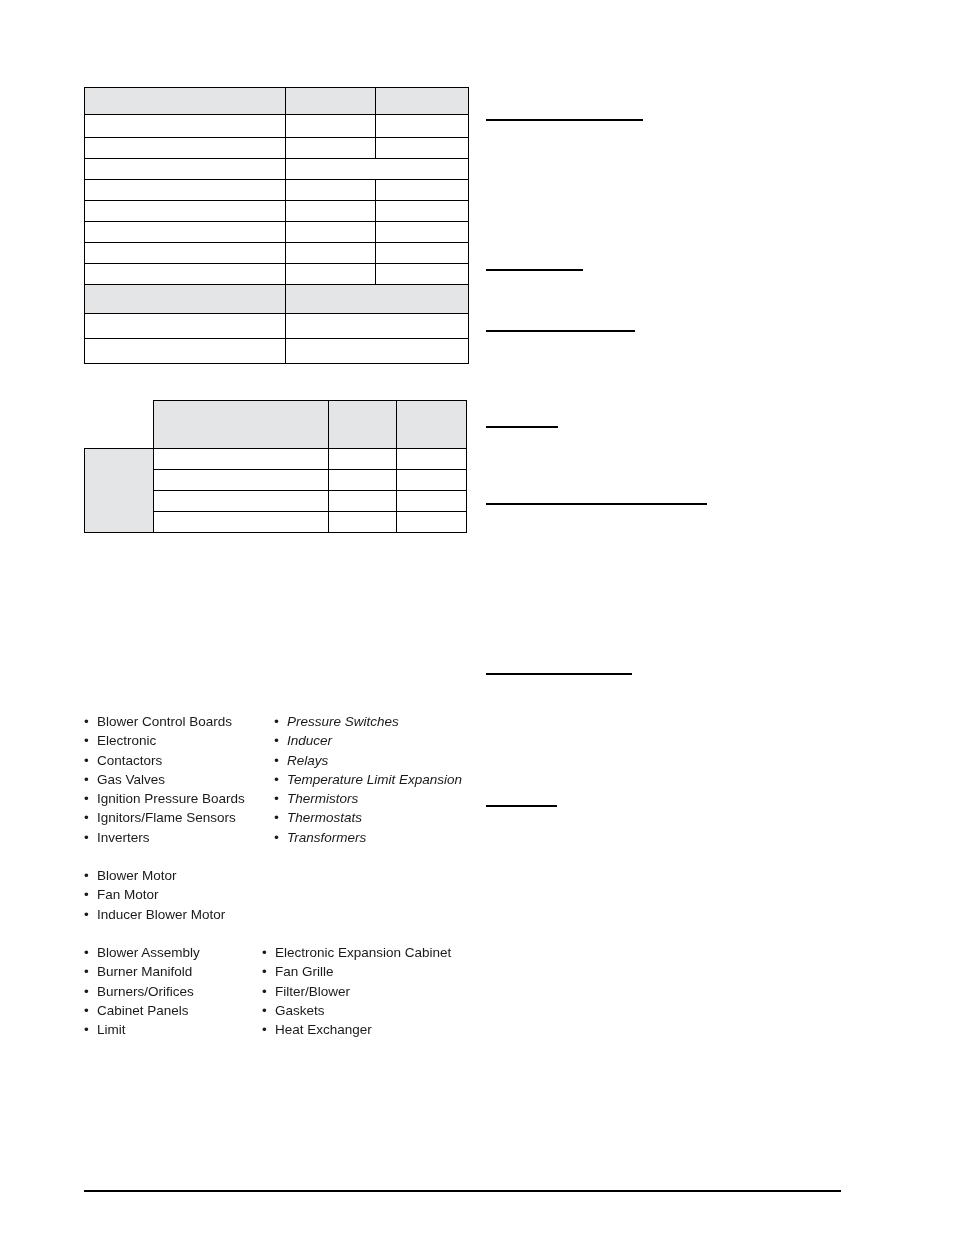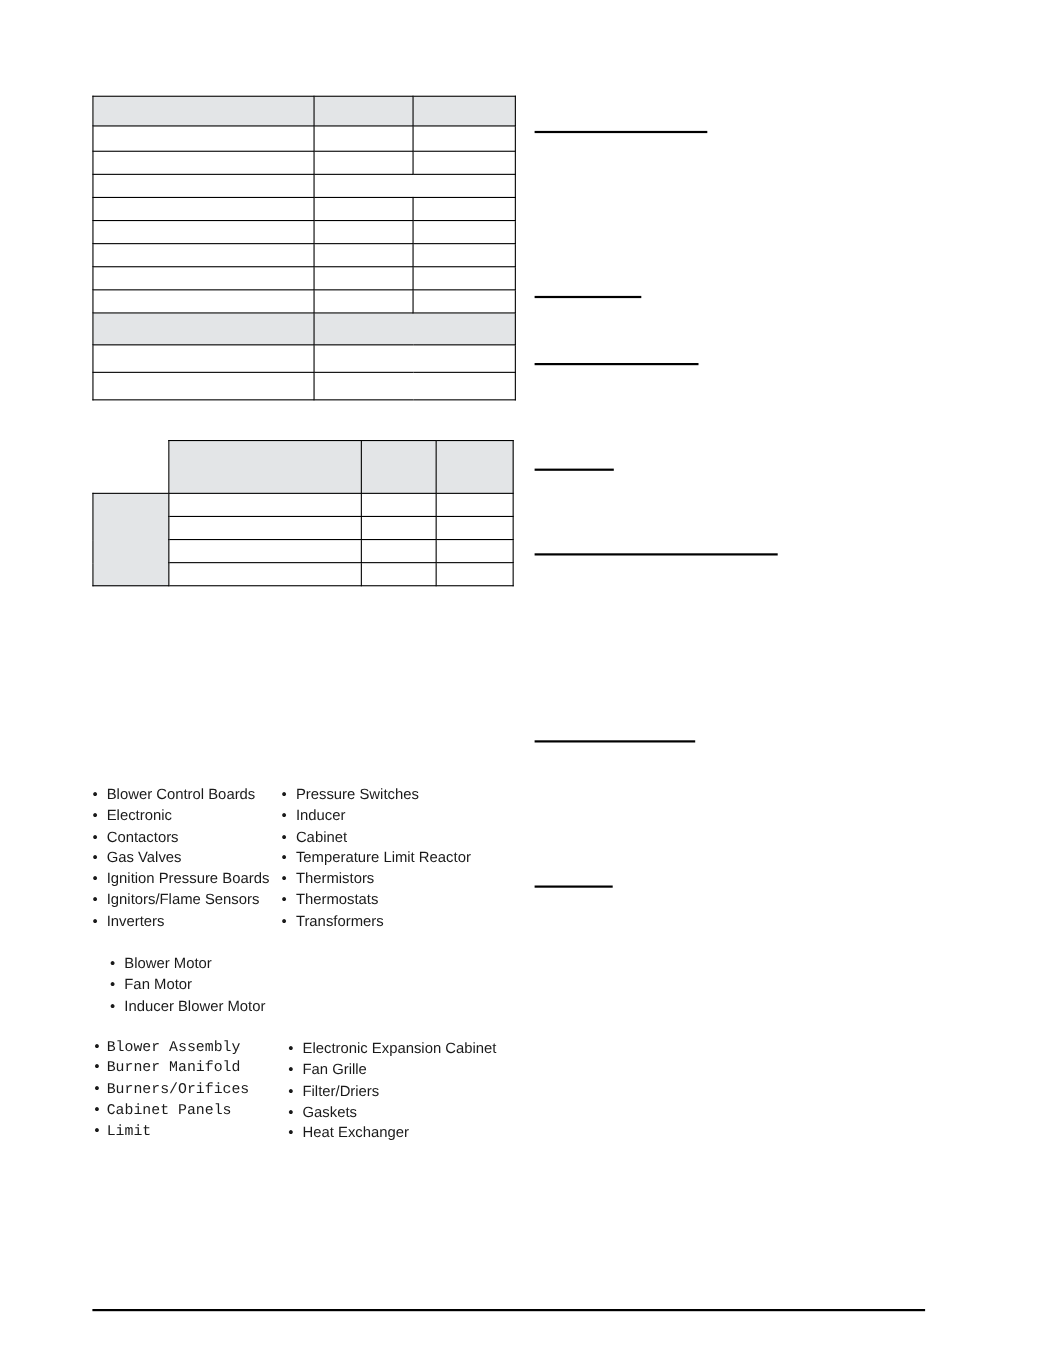--- a/index.html
+++ b/index.html
@@ -210,56 +210,56 @@
           <ul class="bullets">
             <li>Blower Control Boards</li>
             <li>Electronic</li>
             <li>Contactors</li>
             <li>Gas Valves</li>
             <li>Ignition Pressure Boards</li>
             <li>Ignitors/Flame Sensors</li>
             <li>Inverters</li>
           </ul>
         </div>
-        <div class="bullet-col" style="left: 172px;">
+        <div class="bullet-col" style="left: 190px; font-style: italic;">
           <ul class="bullets">
             <li>Pressure Switches</li>
             <li>Inducer</li>
-            <li>Cabinet</li>
-            <li>Temperature Limit Reactor</li>
+            <li>Relays</li>
+            <li>Temperature Limit Expansion</li>
             <li>Thermistors</li>
             <li>Thermostats</li>
             <li>Transformers</li>
           </ul>
         </div>
       </div>
       <div class="bullet-group" style="left: 84px; top: 866px;">
-        <div class="bullet-col" style="left: 16px;">
+        <div class="bullet-col" style="left: 0px;">
           <ul class="bullets">
             <li>Blower Motor</li>
             <li>Fan Motor</li>
             <li>Inducer Blower Motor</li>
           </ul>
         </div>
       </div>
       <div class="bullet-group" style="left: 84px; top: 943px;">
-        <div class="bullet-col" style="left: 0px; font-family: Liberation Mono, monospace;">
+        <div class="bullet-col" style="left: 0px;">
           <ul class="bullets">
             <li>Blower Assembly</li>
             <li>Burner Manifold</li>
             <li>Burners/Orifices</li>
             <li>Cabinet Panels</li>
             <li>Limit</li>
           </ul>
         </div>
         <div class="bullet-col" style="left: 178px;">
           <ul class="bullets">
             <li>Electronic Expansion Cabinet</li>
             <li>Fan Grille</li>
-            <li>Filter/Driers</li>
+            <li>Filter/Blower</li>
             <li>Gaskets</li>
             <li>Heat Exchanger</li>
           </ul>
         </div>
       </div>
     </div>
 
   <div class="footer-rule" id="footer-rule" style="left: 84px; top: 1190px; width: 757px;"></div>
 
 </div>

